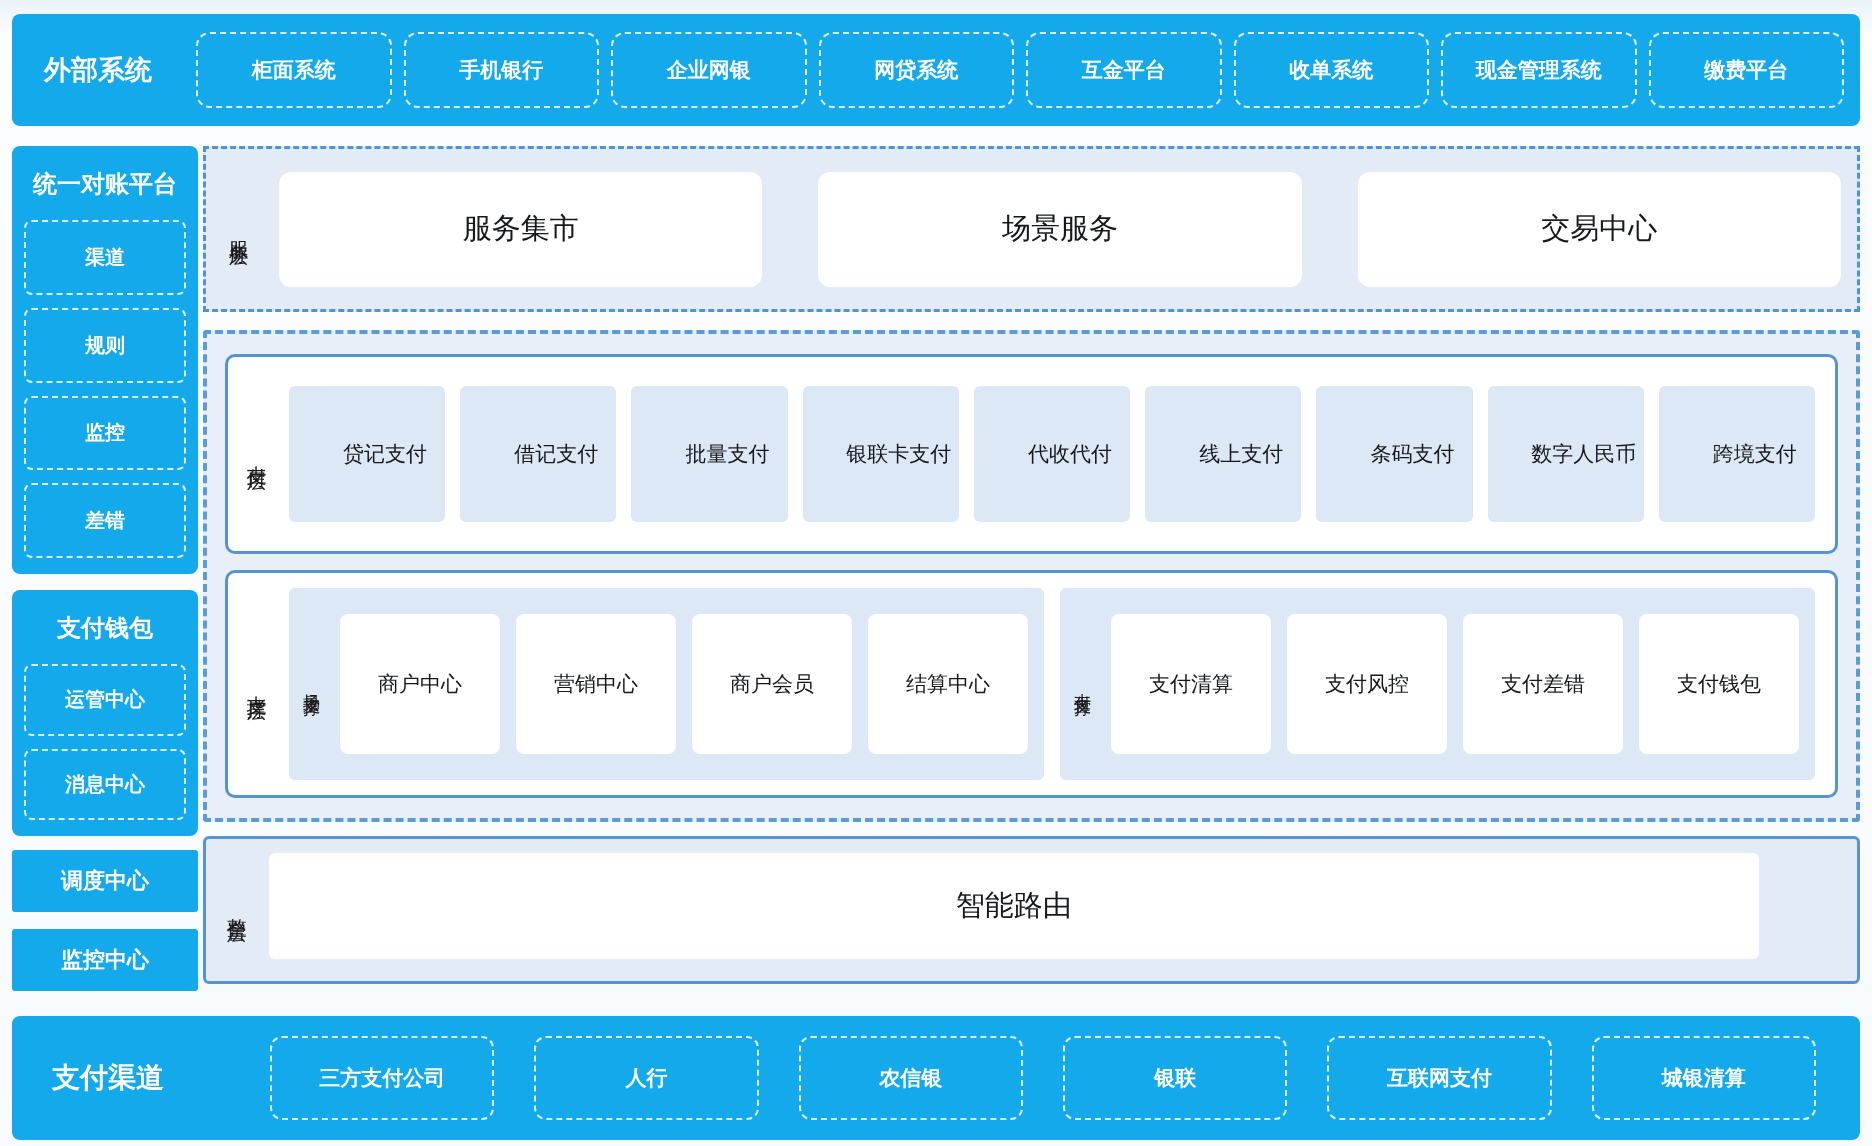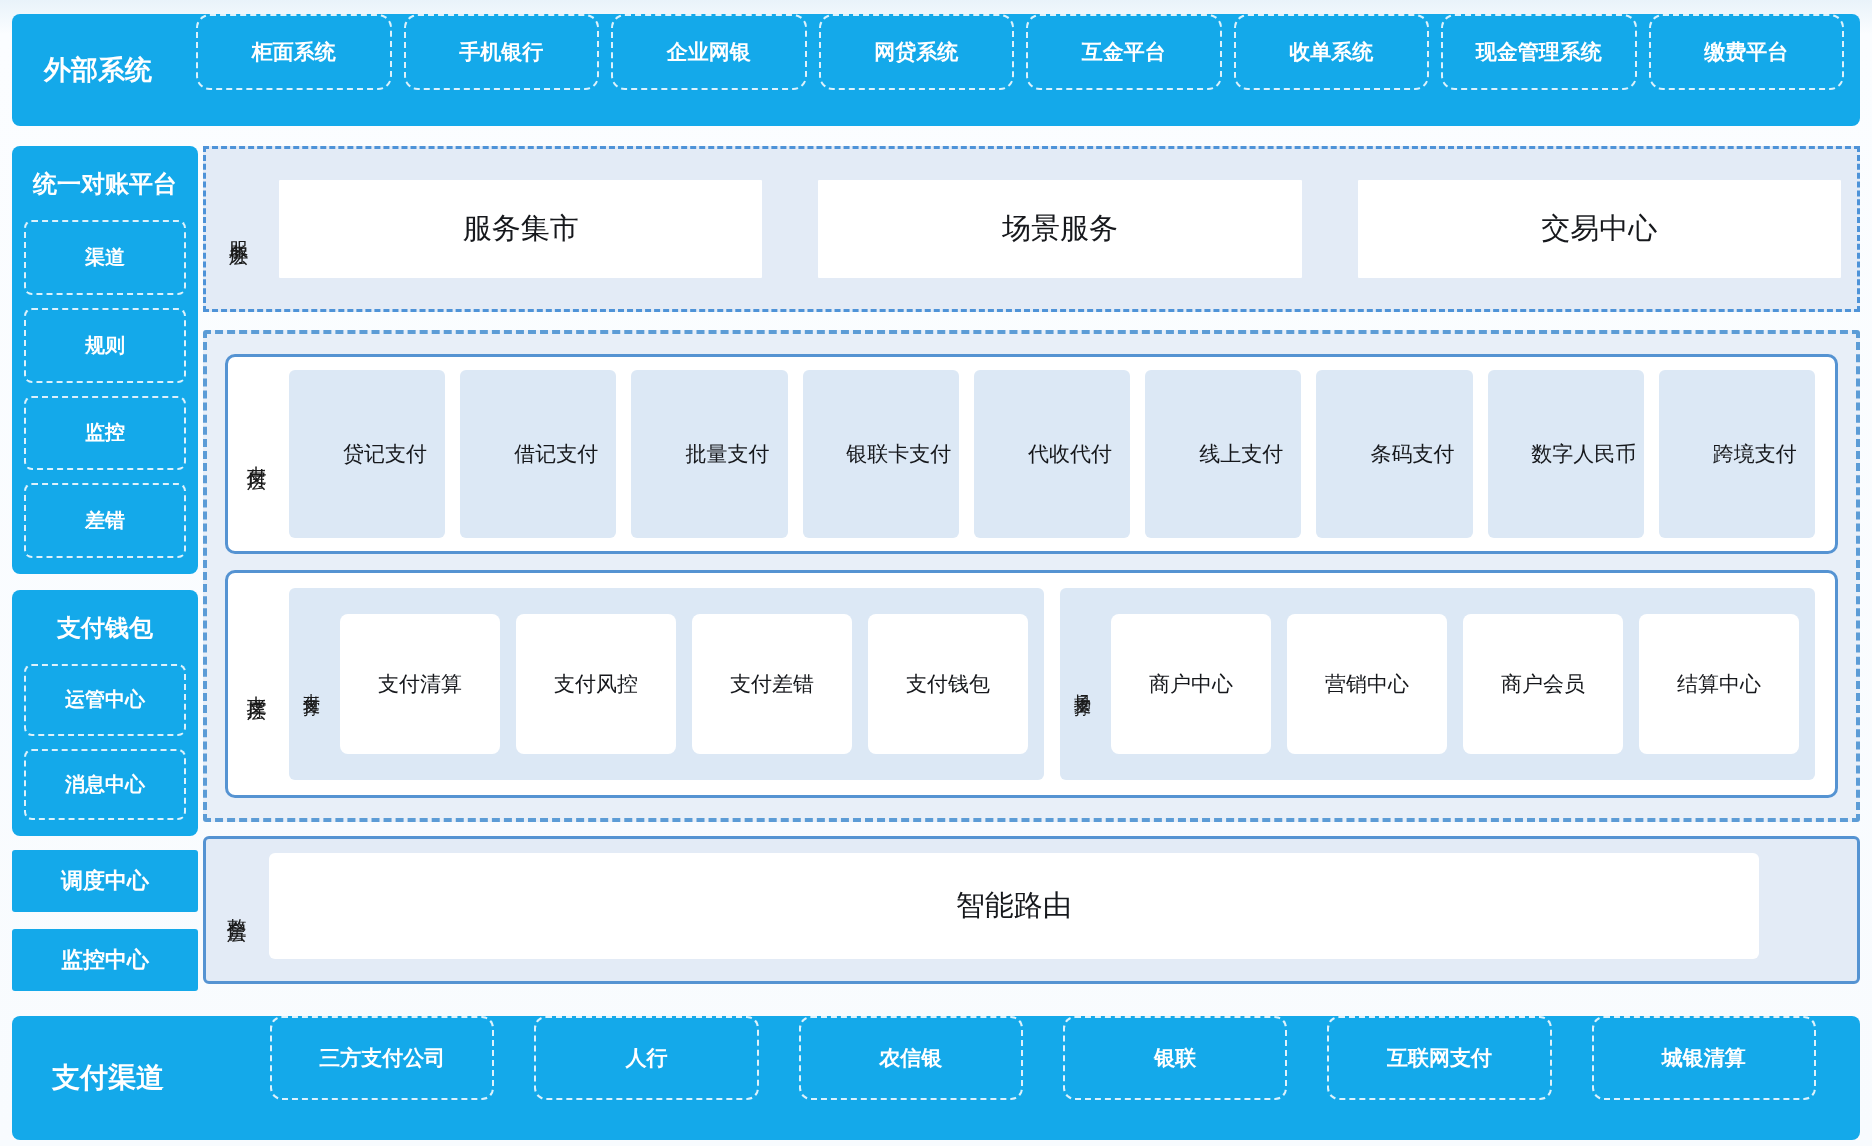--- a/index.html
+++ b/index.html
@@ -18,21 +18,21 @@
     background:#14a9ea;
     border-radius:8px;
     display:flex; align-items:center;
     color:#fff;
   }
   .band.top{ height:112px; padding:0 16px 0 32px; }
   .band.bottom{ height:124px; margin-top:24px; padding:0 26px 0 40px; }
   .band-title{ font-size:27px; font-weight:bold; white-space:nowrap; flex:0 0 auto; }
   .band.top .band-title{ width:152px; }
   .band.bottom .band-title{ width:218px; font-size:28px; }
-  .band-items{ flex:1; display:flex; gap:12px; height:100%; }
+  .band-items{ flex:1; display:flex; gap:12px; height:100%; align-items:center; }
   .band.bottom .band-items{ gap:40px; padding-right:18px; }
   .band-item{
     flex:1; height:76px; border:2px dashed rgba(255,255,255,.85);
     border-radius:14px; display:flex; align-items:center; justify-content:center;
     font-size:21px; font-weight:bold; white-space:nowrap;
   }
   .band.bottom .band-item{ height:84px; border-radius:12px; }
 
   
   .middle{ display:flex; gap:5px; margin-top:20px; height:846px; }
@@ -70,40 +70,40 @@
     display:flex; align-items:center; justify-content:center;
     flex:0 0 auto; white-space:nowrap;
   }
 
   
   .service-layer{
     height:166px; border:3px dashed #4e93d8; background:#e3ebf6;
     display:flex; align-items:center; gap:26px; padding:0 16px 0 20px;
   }
   .service-box{
-    flex:1; height:98px; background:#fff; border-radius:1px;
+    flex:1; height:115px; background:#fff; border-radius:12px;
     display:flex; align-items:center; justify-content:center;
     font-size:29px; color:#16181c; white-space:nowrap;
   }
   .service-layer .band-gap{ display:flex; flex:1; gap:56px; height:100%; align-items:center; }
 
   
   .core{
     margin-top:18px; border:4px dashed #5c9cd6; background:#e8eff8;
     border-radius:3px; padding:20px 18px; display:flex; flex-direction:column; gap:16px;
     height:492px;
   }
   .core-box{
     background:#fff; border:3px solid #5593d2; border-radius:10px;
     display:flex; align-items:center; gap:18px; padding:0 20px 0 16px;
   }
   .payment-layer{ height:200px; }
   .payment-items{ flex:1; display:flex; gap:15px; align-items:center; }
   .payment-item{
-    flex:1; height:168px; background:#dce8f5; border-radius:6px;
+    flex:1; height:136px; background:#dce8f5; border-radius:6px;
     display:flex; align-items:center; justify-content:center;
     font-size:21px; color:#16181c; white-space:nowrap;padding-left:36px;
   }
 
   .support-layer{ flex:1; }
   .support-groups{ flex:1; display:flex; gap:16px; align-items:center; height:100%; }
   .support-group{
     background:#dce8f5; border-radius:6px; height:192px;
     display:flex; align-items:center; gap:16px; padding:0 16px 0 12px; flex:1;
   }
@@ -199,33 +199,33 @@
             <div class="payment-item">数字人民币</div>
             <div class="payment-item">跨境支付</div>
           </div>
         </div>
 
         <div class="core-box support-layer">
           <div class="vlabel">支撑层</div>
           <div class="support-groups">
 
             <div class="support-group">
+              <div class="vlabel">场景支撑</div>
+              <div class="support-item">商户中心</div>
+              <div class="support-item">营销中心</div>
+              <div class="support-item">商户会员</div>
+              <div class="support-item">结算中心</div>
+            </div>
+
+            <div class="support-group">
               <div class="vlabel">支付支撑</div>
               <div class="support-item">支付清算</div>
               <div class="support-item">支付风控</div>
               <div class="support-item">支付差错</div>
               <div class="support-item">支付钱包</div>
-            </div>
-
-            <div class="support-group">
-              <div class="vlabel">场景支撑</div>
-              <div class="support-item">商户中心</div>
-              <div class="support-item">营销中心</div>
-              <div class="support-item">商户会员</div>
-              <div class="support-item">结算中心</div>
             </div>
 
           </div>
         </div>
       </div>
 
       <div class="integration-layer">
         <div class="vlabel">整合层</div>
         <div class="integration-box route">智能路由</div>
       </div>

